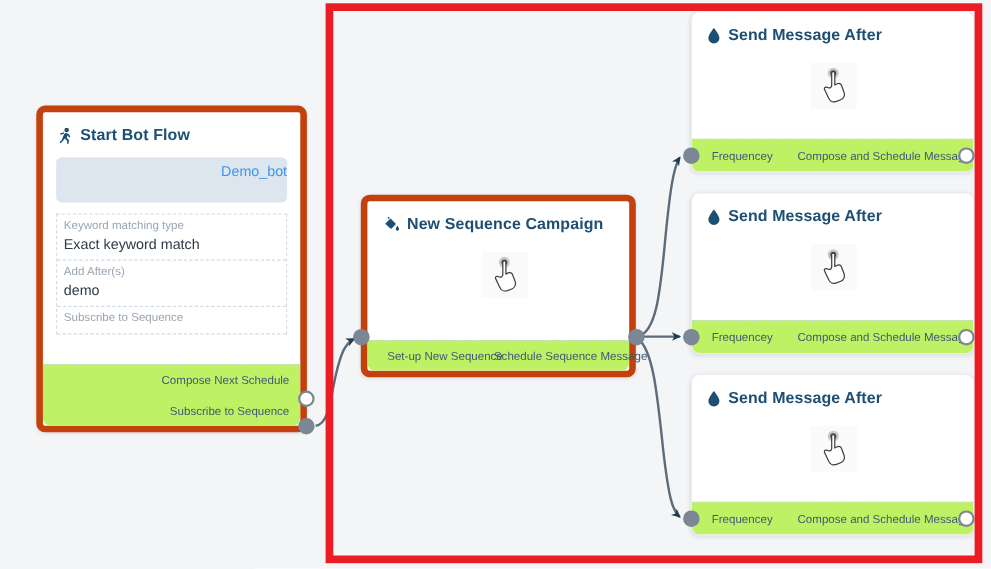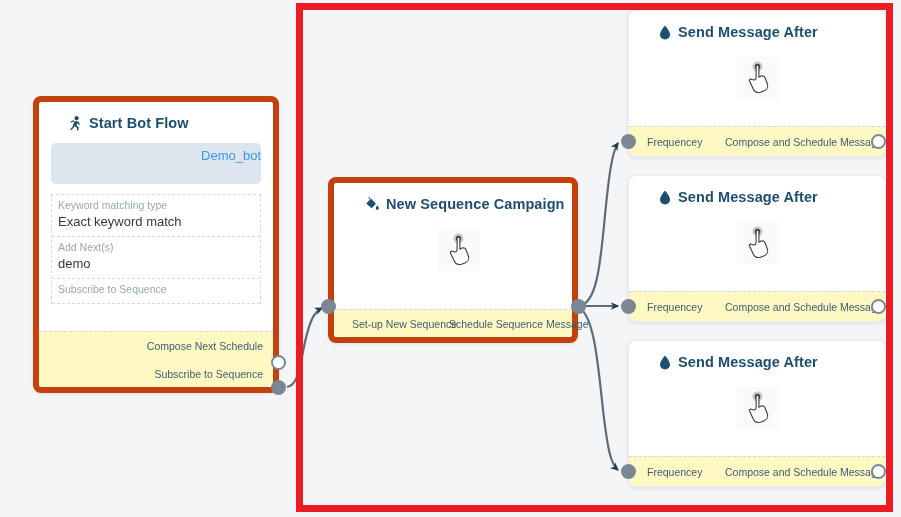--- a/index.html
+++ b/index.html
@@ -58,21 +58,21 @@
     box-shadow: 0 1px 4px rgba(20,50,80,.12);
   }
 
   .node-title {
     display: flex;
     align-items: center;
     gap: 7px;
     font-size: 14.5px;
     font-weight: bold;
     color: #1d4e73;
-    padding: 13px 0 0 30px;
+    padding: 13px 0 0 14px;
     letter-spacing: .1px;
     white-space: nowrap;
   }
   .node-title .ticon { display: flex; align-items: center; }
 
   
   .bot-chip {
     margin: 12px 12px 0 12px;
     height: 41px;
     line-height: 25px;
@@ -102,21 +102,21 @@
     font-size: 13px;
     color: #2e3a46;
     line-height: 17px;
   }
 
   
   .node-footer {
     position: absolute;
     left: 0; right: 0; bottom: 0;
     border-top: 1px dashed #cfd7df;
-    background: #fef9c3;
+    background: #bef264;
     border-radius: 0 0 7px 7px;
   }
   .footer-line {
     position: relative;
     height: 25px;
     display: flex;
     align-items: center;
   }
   .port-label {
     position: absolute;
@@ -183,21 +183,21 @@
     </div>
 
     <div class="bot-chip">Demo_bot</div>
 
     <div class="fields">
       <div class="field-row">
         <div class="field-label">Keyword matching type</div>
         <div class="field-value">Exact keyword match</div>
       </div>
       <div class="field-row">
-        <div class="field-label">Add Next(s)</div>
+        <div class="field-label">Add After(s)</div>
         <div class="field-value">demo</div>
       </div>
       <div class="field-row">
         <div class="field-label">Subscribe to Sequence</div>
       </div>
     </div>
 
     <div class="node-footer" style="height:55px;">
       <div class="footer-line" style="height:28px;">
         <span class="port-label right">Compose Next Schedule</span>

